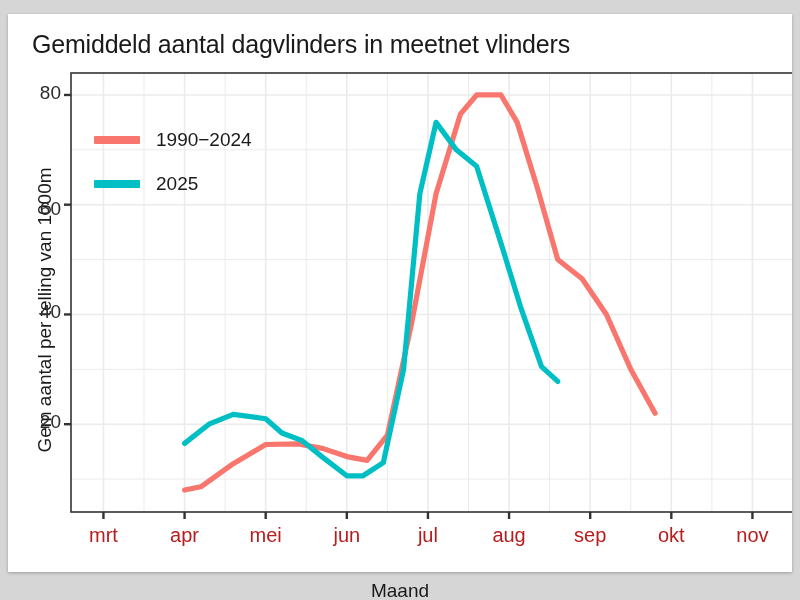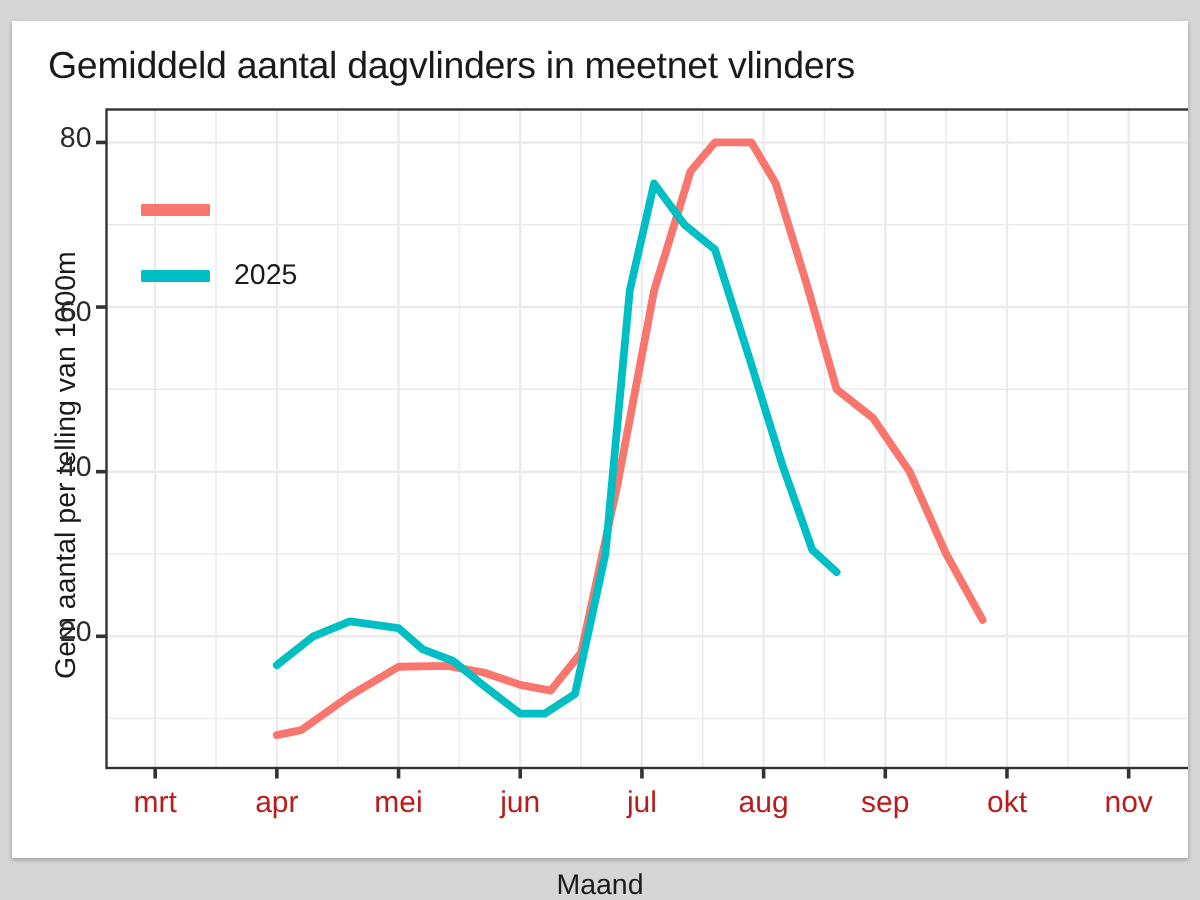--- a/index.html
+++ b/index.html
@@ -173,20 +173,21 @@
           <div class="xtick-label" style="left: 466.067px; top: 510px;">aug</div>
           <div class="xtick-label" style="left: 547.191px; top: 510px;">sep</div>
           <div class="xtick-label" style="left: 628.315px; top: 510px;">okt</div>
           <div class="xtick-label" style="left: 709.438px; top: 510px;">nov</div>
         </div>
     </div>
 
     <div id="legend">
         <div class="legend-row">
           <span class="legend-swatch" style="background: rgb(248, 118, 109);"></span>
+          <span class="legend-text">1990−2024</span>
         </div>
         <div class="legend-row">
           <span class="legend-swatch" style="background: rgb(0, 191, 196);"></span>
           <span class="legend-text">2025</span>
         </div>
       </div>
 
   </div>
 </div>
 

